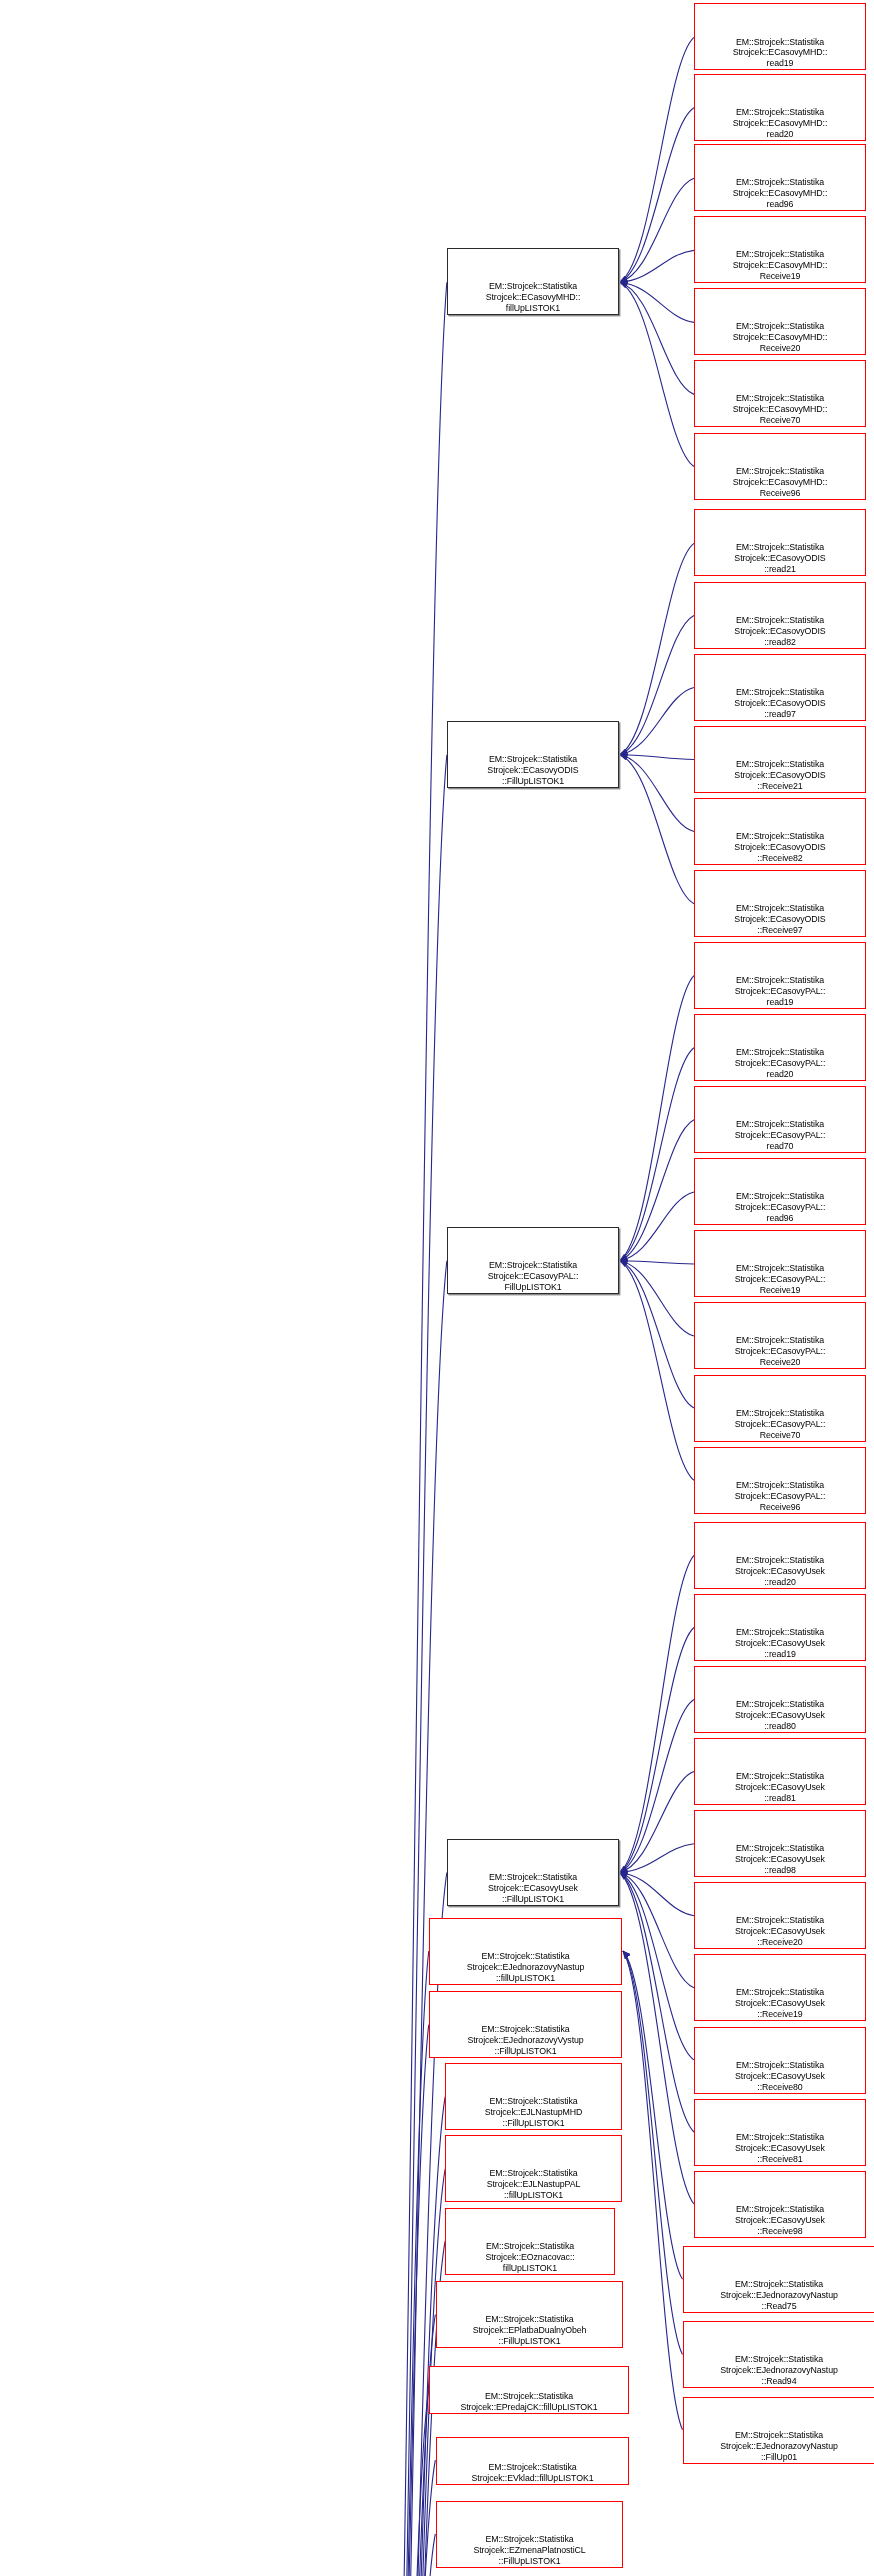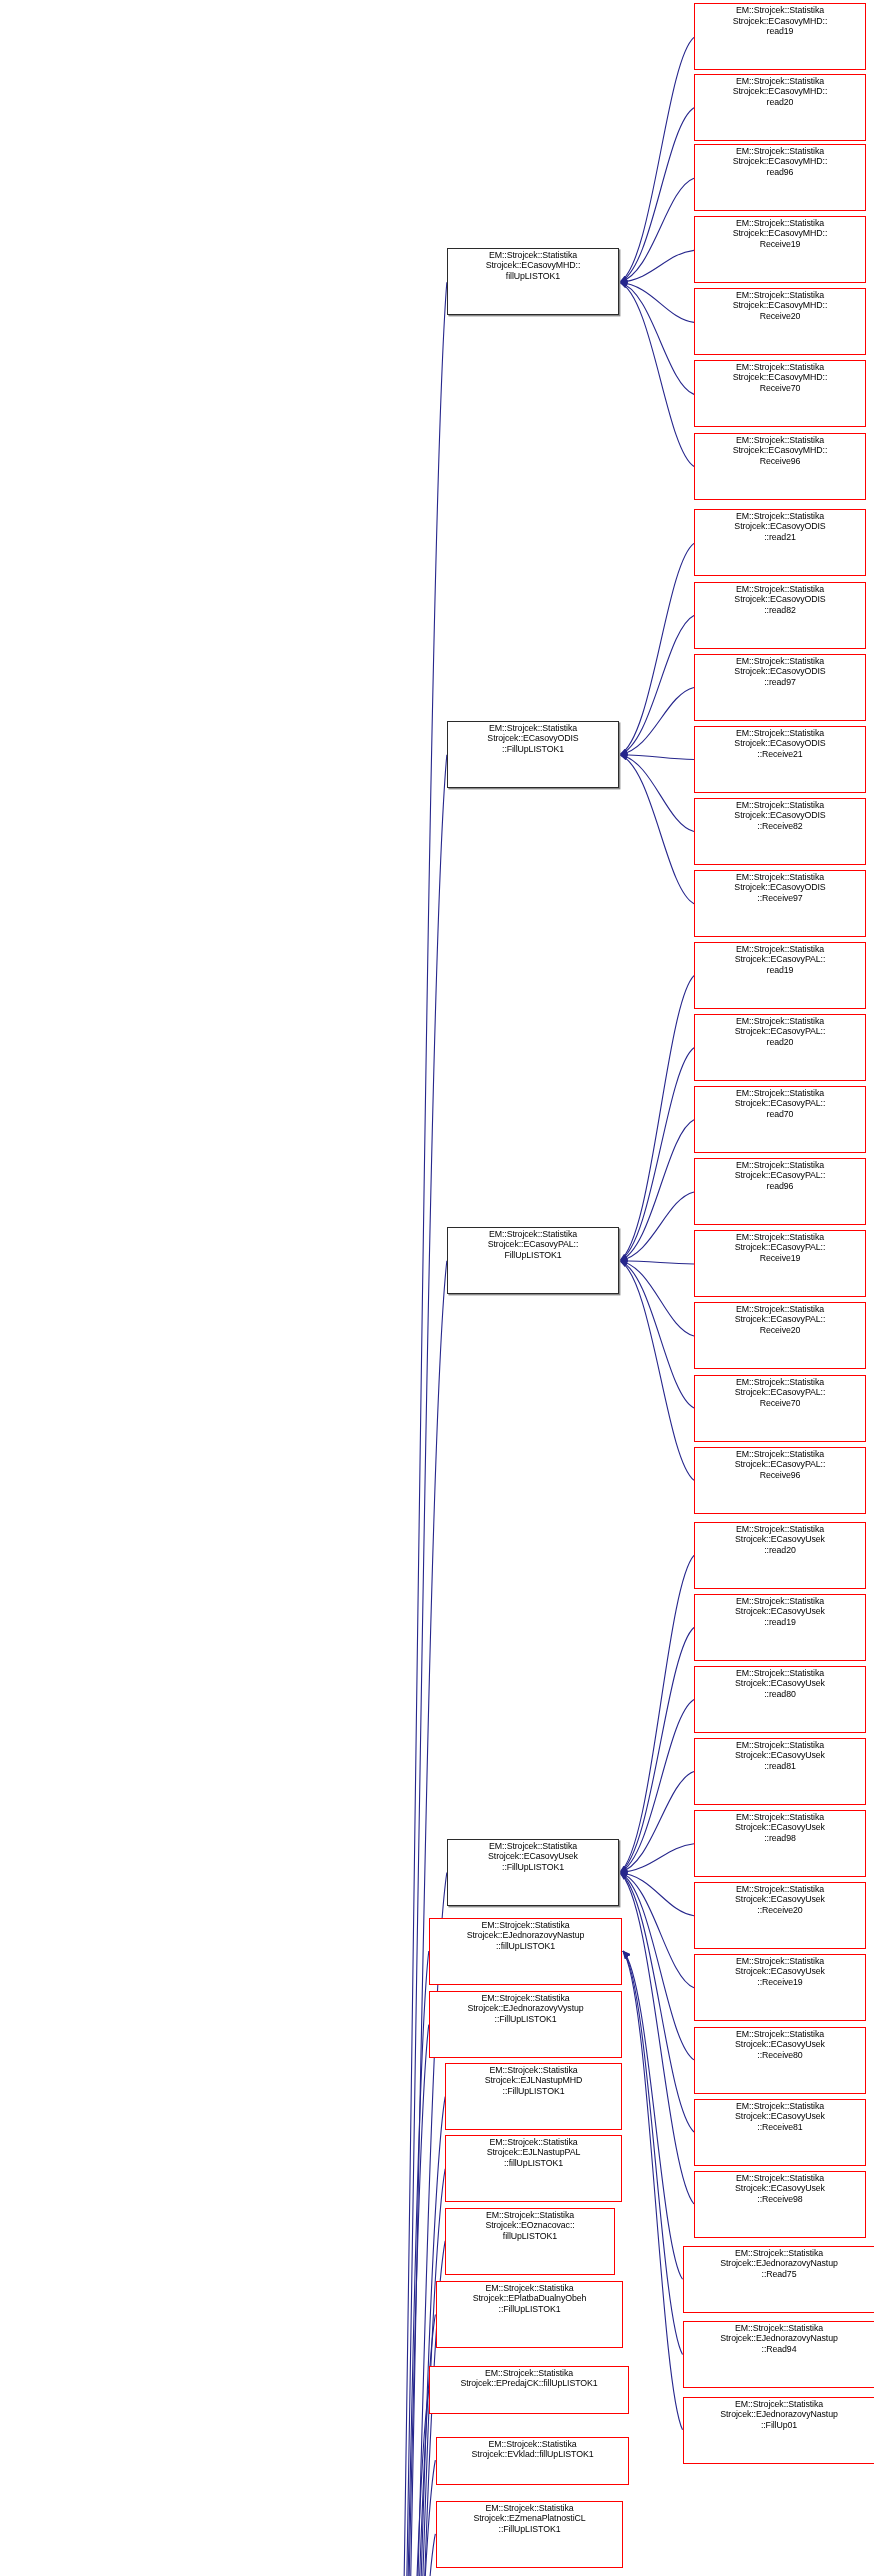--- a/index.html
+++ b/index.html
@@ -23,21 +23,21 @@
     left: 0;
     top: 0;
     width: 874px;
     height: 2576px;
     pointer-events: none;
   }
   .node {
     position: absolute;
     box-sizing: border-box;
     display: flex;
-    align-items: flex-start;
+    align-items: flex-end;
     justify-content: center;
     text-align: center;
     font-size: 8.8px;
     line-height: 10.6px;
     color: #000000;
     background: #ffffff;
     border: 0.9px solid #000000;
     letter-spacing: -0.1px;
     padding: 0.9px 1.8px;
     word-break: break-word;

